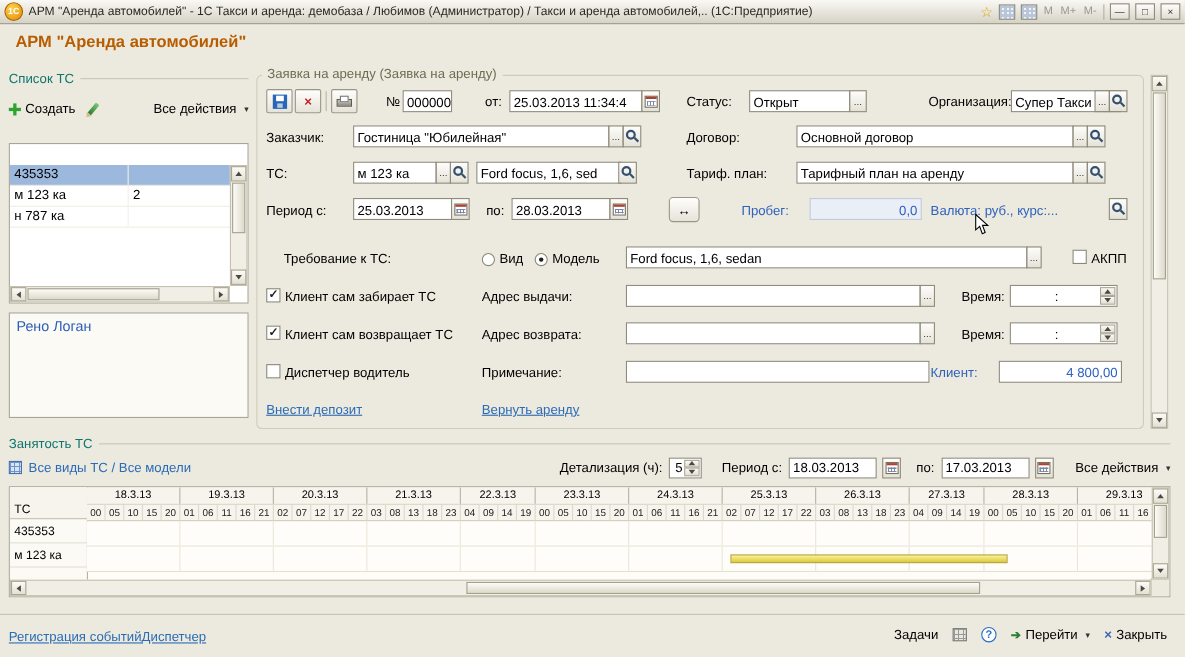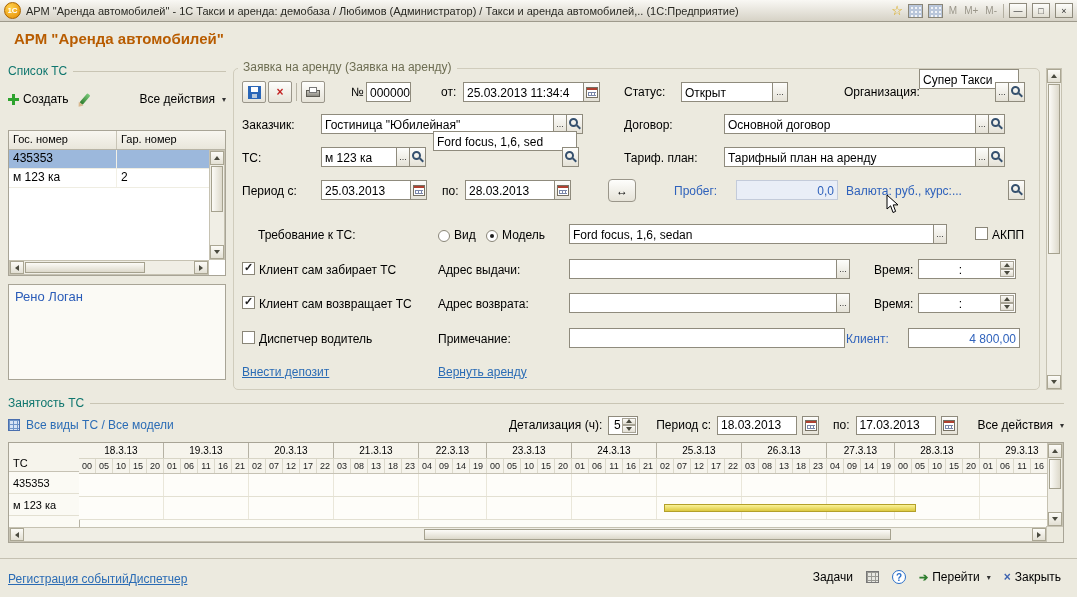--- a/index.html
+++ b/index.html
@@ -170,32 +170,32 @@
   <span class="flatbtn">
     <span class="pencil-icon"></span>
   </span>
   <span class="flatbtn" style="margin-left:auto">
     <span>Все действия</span>
     <span class="caret">▾</span>
   </span>
 </div>
 
 <div class="vtable">
-  <div class="vhead">
-    <div class="vh1">Гос. номер</div>
-    <div class="vh2">Гар. номер</div>
-  </div>
   <div class="vbody">
       <div class="vrow sel">
         <div class="vc1">435353</div>
         <div class="vc2"></div>
       </div>
       <div class="vrow">
         <div class="vc1">м 123 ка</div>
         <div class="vc2">2</div>
+      </div>
+      <div class="vrow">
+        <div class="vc1">н 787 ка</div>
+        <div class="vc2"></div>
       </div>
     </div>
   <div class="sb" style="right:0;top:19px;width:16px;bottom:15px">
     <div class="btn" style="left:0;top:0;right:0;height:14px">
         <i class="au"></i>
       </div>
     <div class="btn" style="left:0;bottom:0;right:0;height:14px">
         <i class="ad"></i>
       </div>
     <div class="thumb-v" style="top:15px;height:46px"></div>
@@ -232,21 +232,21 @@
   <div class="field" style="left:132px;top:13px;width:45px">00000000</div>
   <span class="lbl" style="left:207px;top:16px">от:</span>
   <div class="field" style="left:229px;top:13px;width:121px">25.03.2013 11:34:4</div>
   <div class="fbtn" style="left:349px;top:13px;width:17px">
       <span class="cal-icon"></span>
     </div>
   <span class="lbl" style="left:390px;top:16px">Статус:</span>
   <div class="field" style="left:447px;top:13px;width:92px">Открыт</div>
   <div class="fbtn" style="left:538px;top:13px;width:16px">...</div>
   <span class="lbl" style="left:610px;top:16px">Организация:</span>
-  <div class="field" style="left:685px;top:0;width:100px">Супер Такси</div>
+  <div class="field" style="left:685px;top:13px;width:100px">Супер Такси</div>
   <div class="fbtn" style="left:761px;top:13px;width:14px">...</div>
   <div class="fbtn" style="left:774px;top:13px;width:17px">
       <span class="mag-icon"></span>
     </div>
 
   <span class="lbl" style="left:8px;top:49px">Заказчик:</span>
   <div class="field" style="left:87px;top:45px;width:233px">Гостиница "Юбилейная"</div>
   <div class="fbtn" style="left:319px;top:45px;width:14px">...</div>
   <div class="fbtn" style="left:332px;top:45px;width:17px">
       <span class="mag-icon"></span>
@@ -257,21 +257,21 @@
   <div class="fbtn" style="left:754px;top:45px;width:17px">
       <span class="mag-icon"></span>
     </div>
 
   <span class="lbl" style="left:8px;top:82px">ТС:</span>
   <div class="field" style="left:87px;top:78px;width:76px">м 123 ка</div>
   <div class="fbtn" style="left:162px;top:78px;width:14px">...</div>
   <div class="fbtn" style="left:175px;top:78px;width:17px">
       <span class="mag-icon"></span>
     </div>
-  <div class="field" style="left:199px;top:62px;width:144px">Ford focus, 1,6, sed</div>
+  <div class="field" style="left:199px;top:78px;width:132px">Ford focus, 1,6, sed</div>
   <div class="fbtn" style="left:328px;top:78px;width:17px">
       <span class="mag-icon"></span>
     </div>
   <span class="lbl" style="left:390px;top:82px">Тариф. план:</span>
   <div class="field" style="left:490px;top:78px;width:252px">Тарифный план на аренду</div>
   <div class="fbtn" style="left:741px;top:78px;width:14px">...</div>
   <div class="fbtn" style="left:754px;top:78px;width:17px">
       <span class="mag-icon"></span>
     </div>
 

